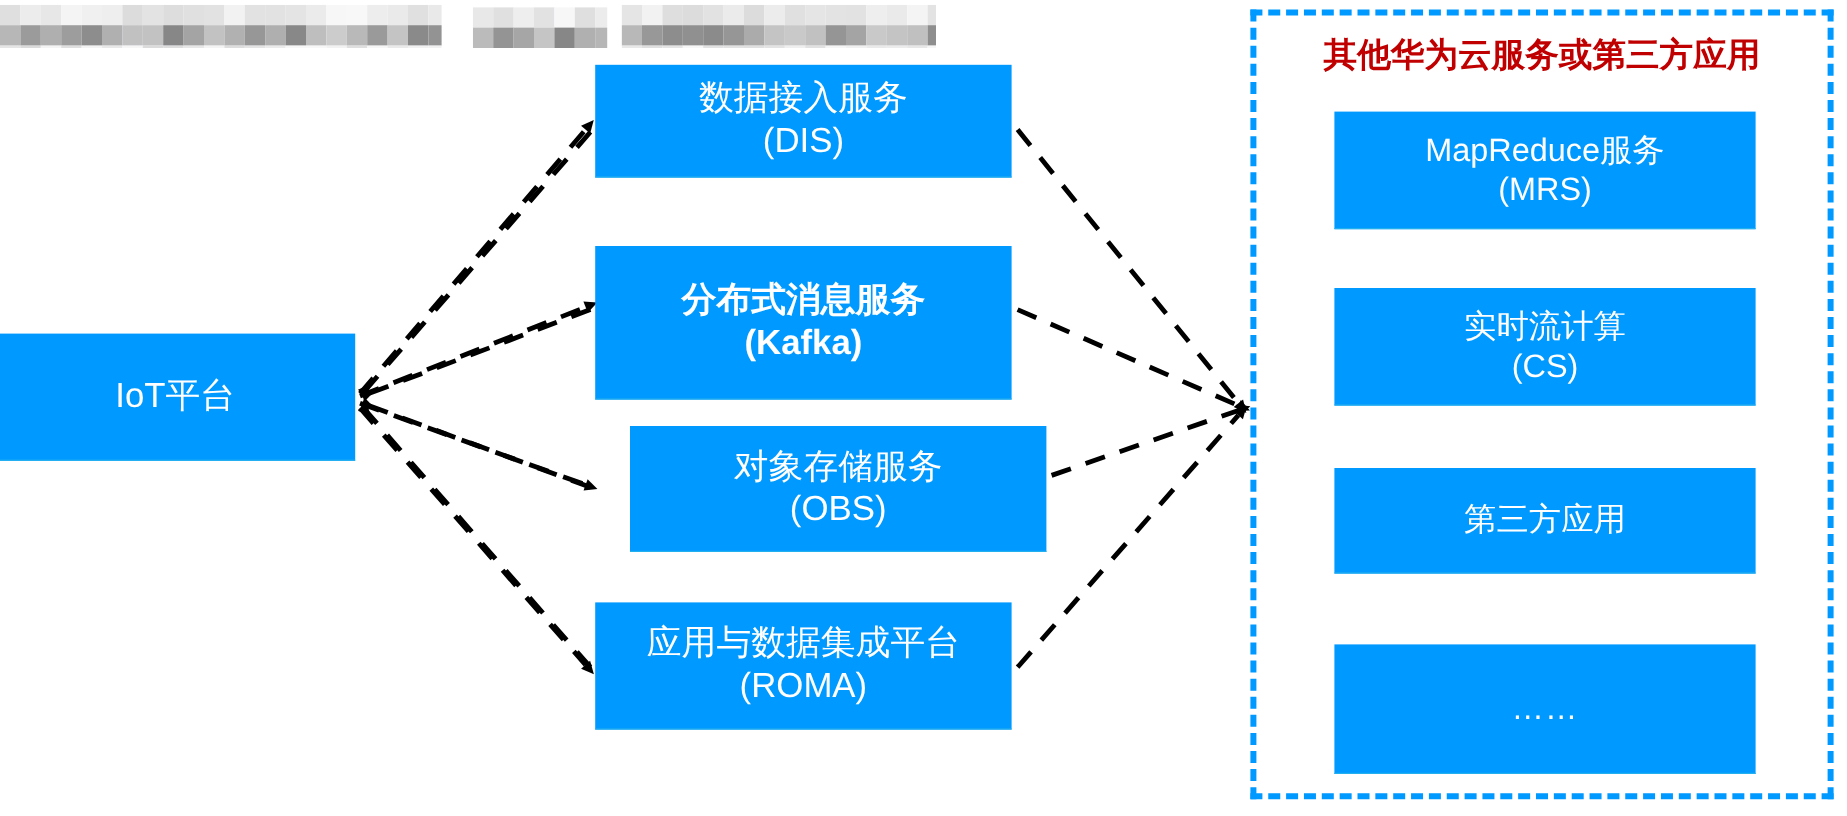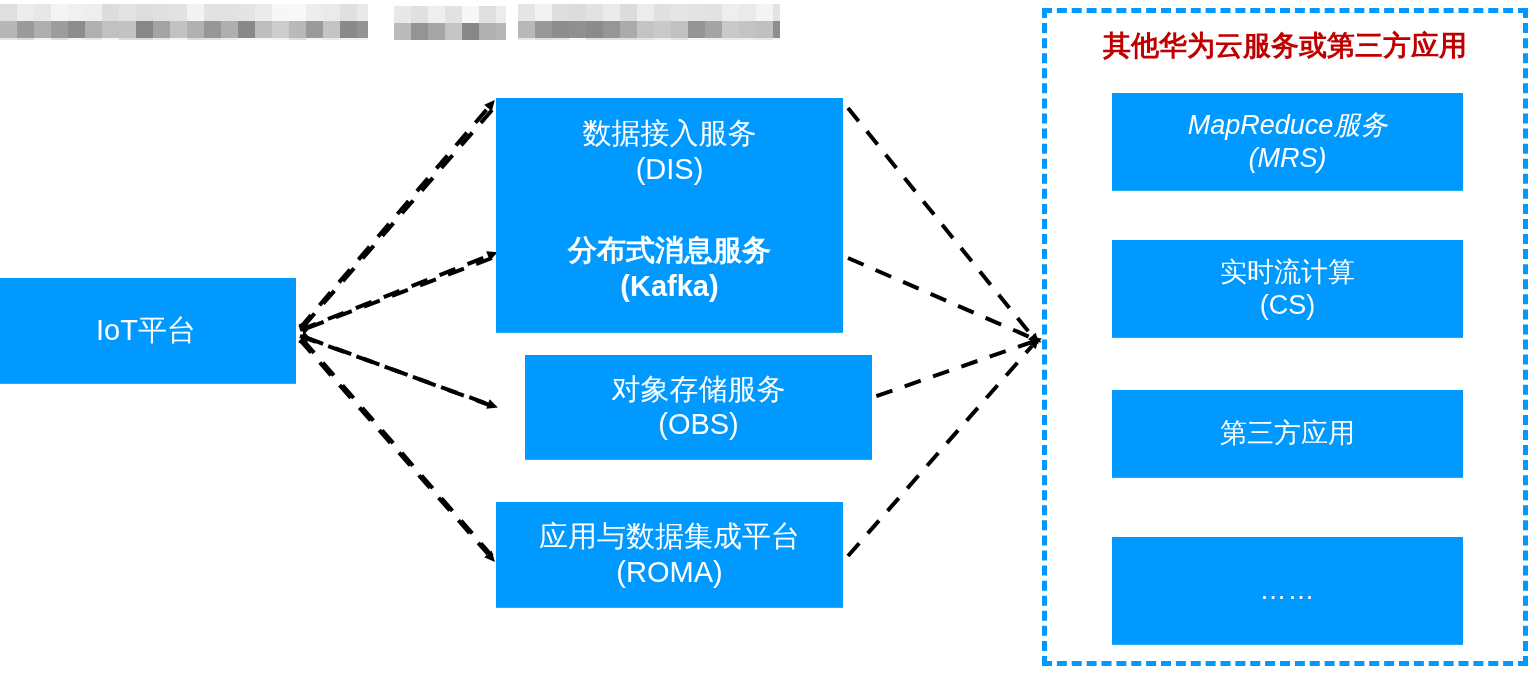--- a/index.html
+++ b/index.html
@@ -46,21 +46,21 @@
     font-size: 29px;
   }
   #iot-box .svc-line { padding-left: 10px; }
 
   
   .mid-box {
     left: 496px;
     width: 347px;
     font-size: 29px;
   }
-  #mid-0 { top: 54px;  height: 108px; margin-top: 44px; }
+  #mid-0 { top: 54px;  height: 94px; }
   #mid-1 { top: 205px; height: 128px; font-weight: bold; }
   #mid-2 { top: 355px; height: 105px; margin-left: 29px; }
   #mid-3 { top: 502px; height: 106px; }
 
   
   #right-panel {
     position: absolute;
     left: 1042px;
     top: 8px;
     width: 486px;
@@ -79,21 +79,21 @@
     font-size: 28px;
     font-weight: bold;
     letter-spacing: 0px;
     white-space: nowrap;
   }
   .right-box {
     left: 1112px;
     width: 351px;
     font-size: 27px;
   }
-  #right-0 { top: 93px;  height: 98px; font-style: italic; }
+  #right-0 { top: 93px;  height: 98px; }
   #right-1 { top: 240px; height: 98px; align-items: center; }
   #right-2 { top: 390px; height: 88px; }
   #right-3 { top: 537px; height: 108px; }
   .ellipsis-line {
     letter-spacing: 1px;
     font-size: 27px;
   }
 
   
   #arrows {

